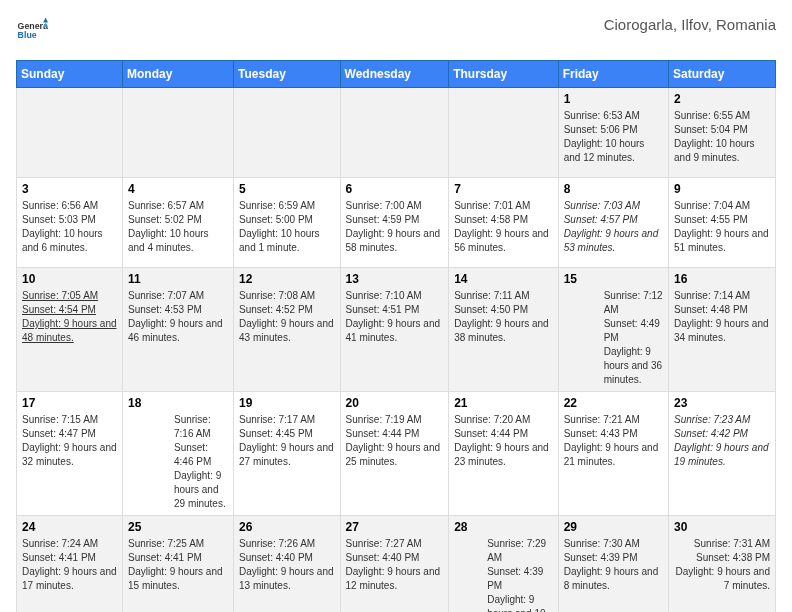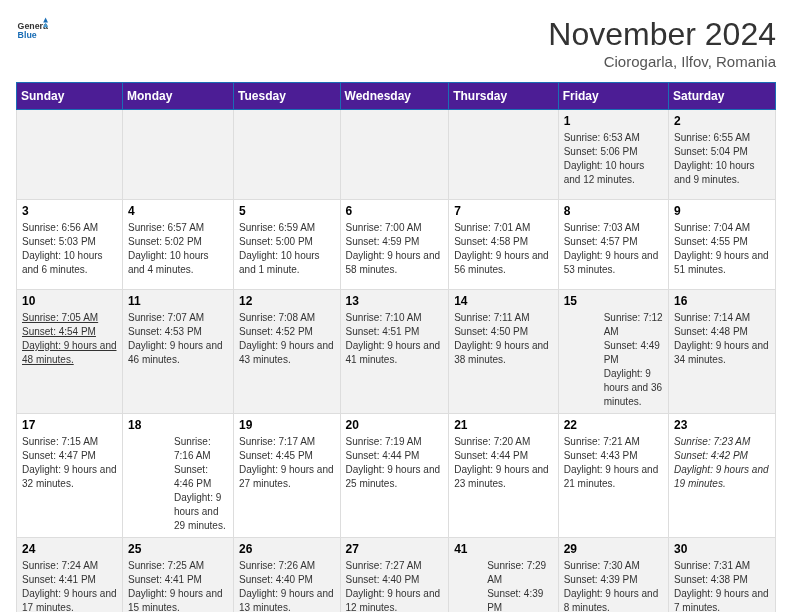--- a/index.html
+++ b/index.html
@@ -36,21 +36,21 @@
     .subtitle {
       font-size: 15px;
       color: #555;
     }
     table {
       width: 100%;
       border-collapse: collapse;
       font-size: 11px;
     }
     thead tr {
-      background-color: #4c1d95;
+      background-color: #3b82f6;
       color: #fff;
     }
     thead th {
       padding: 6px 4px;
       text-align: left;
       font-size: 12px;
       font-weight: bold;
       border: 1px solid #1a6db5;
     }
     tbody tr {
@@ -88,21 +88,20 @@
 <div class="header-area">
   <div class="logo">
     <svg class="logo-icon" viewBox="0 0 40 40" xmlns="http://www.w3.org/2000/svg">
       <text x="2" y="16" font-size="11" font-weight="bold" fill="#333" font-family="Arial">General</text>
       <text x="2" y="28" font-size="11" font-weight="bold" fill="#1a6db5" font-family="Arial">Blue</text>
       <polygon points="34,8 40,8 37,2" fill="#1a6db5"></polygon>
       <polygon points="34,14 40,14 37,8" fill="#4a9dd5"></polygon>
     </svg>
   </div>
   <div class="title-area">
-    <div class="month-title">November 2024</div>
     <div class="subtitle">Ciorogarla, Ilfov, Romania</div>
   </div>
 </div>
 
 <table>
   <thead>
     <tr id="weekday-header">
         <th>Sunday</th>
         <th>Monday</th>
         <th>Tuesday</th>
@@ -158,21 +157,21 @@
 Daylight: 9 hours and 58 minutes.</div>
         </td>
         <td>
           <div class="day-number">7</div>
           <div class="day-info" style="white-space: pre-line;">Sunrise: 7:01 AM
 Sunset: 4:58 PM
 Daylight: 9 hours and 56 minutes.</div>
         </td>
         <td>
           <div class="day-number">8</div>
-          <div class="day-info" style="white-space: pre-line;">Sunrise: 7:03 AM
+          <div class="day-info" style="white-space: pre-line; font-style: italic;">Sunrise: 7:03 AM
 Sunset: 4:57 PM
 Daylight: 9 hours and 53 minutes.</div>
         </td>
         <td>
           <div class="day-number">9</div>
           <div class="day-info" style="white-space: pre-line;">Sunrise: 7:04 AM
 Sunset: 4:55 PM
 Daylight: 9 hours and 51 minutes.</div>
         </td>
       </tr>
@@ -283,32 +282,32 @@
 Sunset: 4:40 PM
 Daylight: 9 hours and 13 minutes.</div>
         </td>
         <td>
           <div class="day-number">27</div>
           <div class="day-info" style="white-space: pre-line;">Sunrise: 7:27 AM
 Sunset: 4:40 PM
 Daylight: 9 hours and 12 minutes.</div>
         </td>
         <td>
-          <div class="day-number">41</div>
+          <div class="day-number">28</div>
           <div class="day-info" style="white-space: pre-line; margin-left: 33px;">Sunrise: 7:29 AM
 Sunset: 4:39 PM
 Daylight: 9 hours and 10 minutes.</div>
         </td>
         <td>
           <div class="day-number">29</div>
           <div class="day-info" style="white-space: pre-line;">Sunrise: 7:30 AM
 Sunset: 4:39 PM
 Daylight: 9 hours and 8 minutes.</div>
         </td>
         <td>
           <div class="day-number">30</div>
-          <div class="day-info" style="white-space: pre-line;">Sunrise: 7:31 AM
+          <div class="day-info" style="white-space: pre-line; text-align: right;">Sunrise: 7:31 AM
 Sunset: 4:38 PM
 Daylight: 9 hours and 7 minutes.</div>
         </td>
       </tr>
     </tbody>
 </table>
 
 </body></html>

